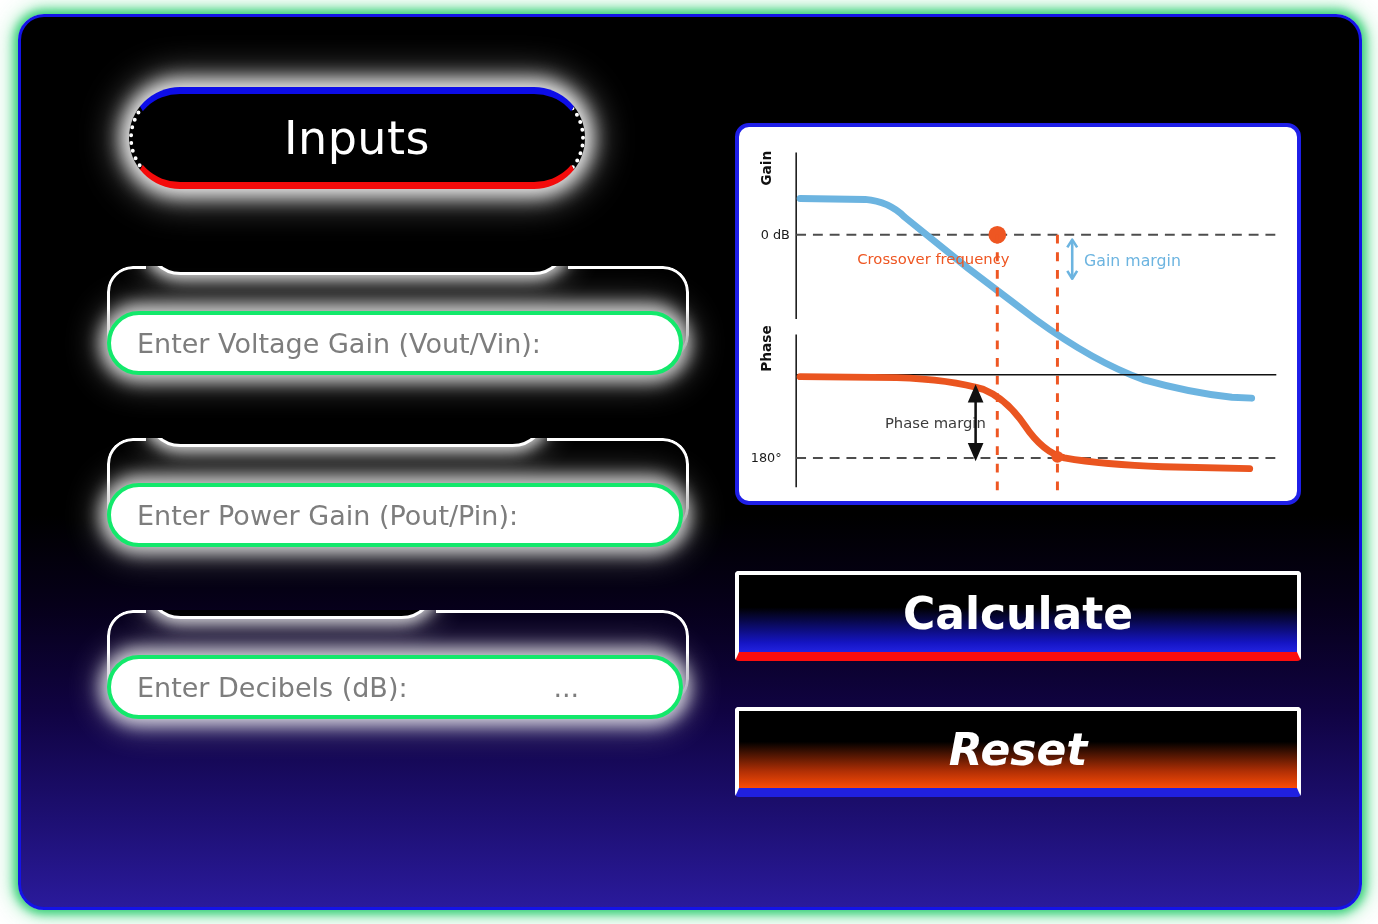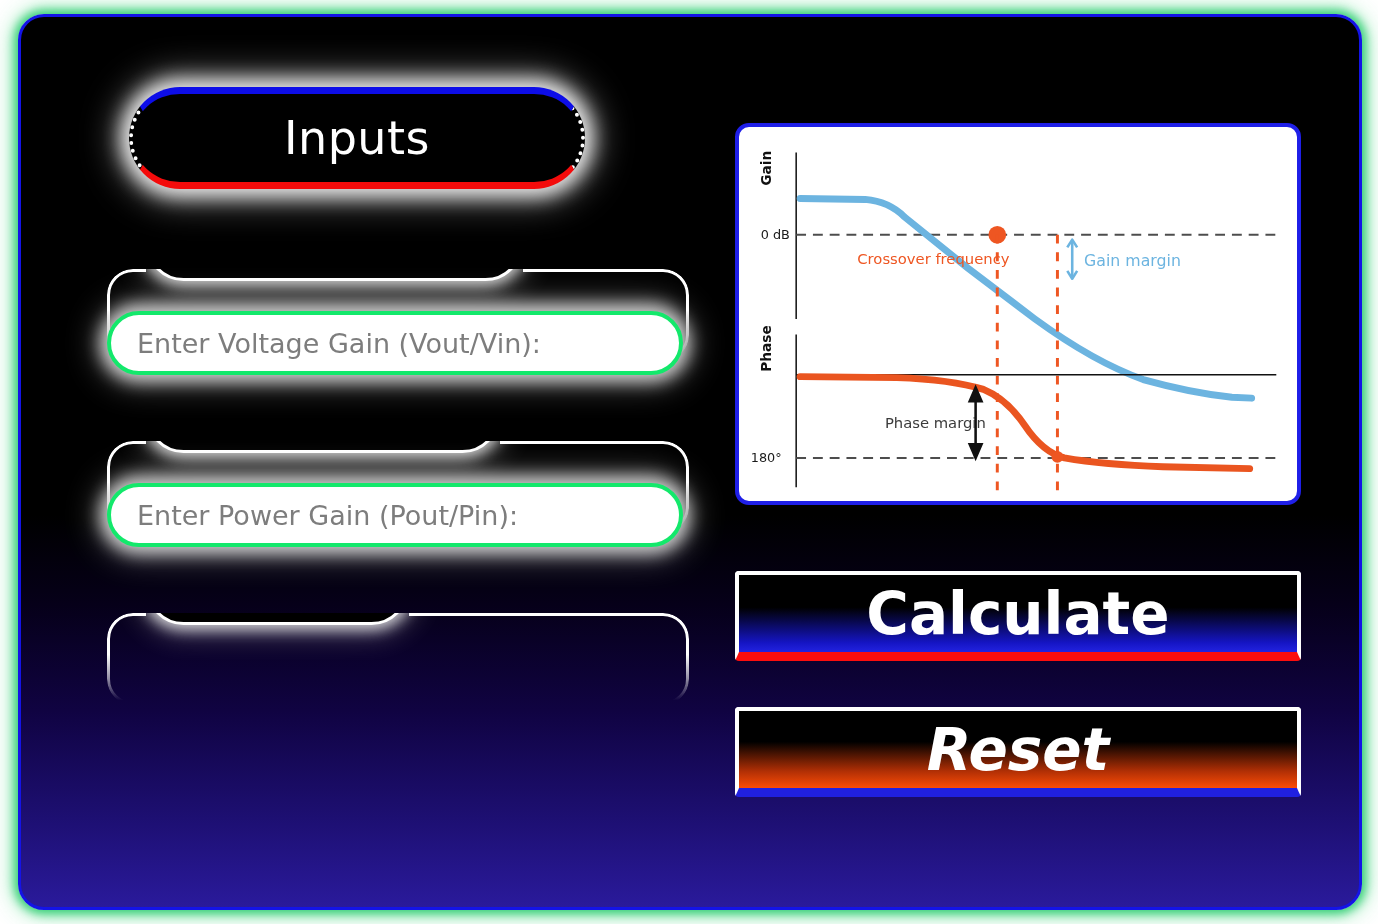--- a/index.html
+++ b/index.html
@@ -77,25 +77,25 @@
     height: 128px;
     position: relative;
     
     -webkit-mask-image: linear-gradient(to bottom, #000 0%, #000 45%, rgba(0,0,0,0.55) 72%, rgba(0,0,0,0) 95%);
             mask-image: linear-gradient(to bottom, #000 0%, #000 45%, rgba(0,0,0,0.55) 72%, rgba(0,0,0,0) 95%);
   }
 
   .field-legend {
     display: inline-block;
     margin-left: 26px;
-    padding: 10px 24px 28px 24px;
+    padding: 10px 24px 22px 24px;
     background: #000000;
     color: #ffffff;
     font-size: 27px;
-    font-weight: normal;
+    font-weight: bold;
     border: 3px solid #ffffff;
     border-radius: 40px;
     position: relative;
     top: -27px;
     box-shadow: 0 0 14px 5px rgba(255,255,255,0.75),
                 0 0 28px 10px rgba(255,255,255,0.28);
     white-space: nowrap;
   }
 
   
@@ -140,21 +140,21 @@
 
   
   .action-button {
     display: block;
     width: 566px;
     height: 90px;
     border: 4px solid #ffffff;
     border-radius: 4px;
     color: #ffffff;
     font-family: "DejaVu Sans", sans-serif;
-    font-size: 58px;
+    font-size: 44px;
     font-weight: bold;
     text-align: center;
     cursor: pointer;
     line-height: 1;
     padding: 4px;
   }
   #calculate-button {
     margin-top: 66px;
     background: linear-gradient(to bottom, #000000 0%, #000000 42%, #1515c4 88%, #2222e0 100%);
     border-bottom: 9px solid #fb0d0d;
@@ -188,20 +188,21 @@
       <fieldset class="field-fieldset">
         <legend class="field-legend">Power Gain (Pout/Pin):</legend>
       </fieldset>
       <input class="field-input" type="text" placeholder="Enter Power Gain (Pout/Pin):" style="">
     </div>
 
     <div class="field-group">
       <fieldset class="field-fieldset">
         <legend class="field-legend">Crossover (dB):</legend>
       </fieldset>
+      <input class="field-input" type="text" placeholder="Enter Decibels (dB):                 ..." style="">
     </div>
 
   </div>
 
   <div id="right-column">
 
     <div id="bode-card">
       <svg id="bode-svg" viewBox="0 0 566 382" preserveAspectRatio="none">
 
         <line x1="58" y1="26" x2="58" y2="196" stroke="#1a1a1a" stroke-width="1.6"></line>

